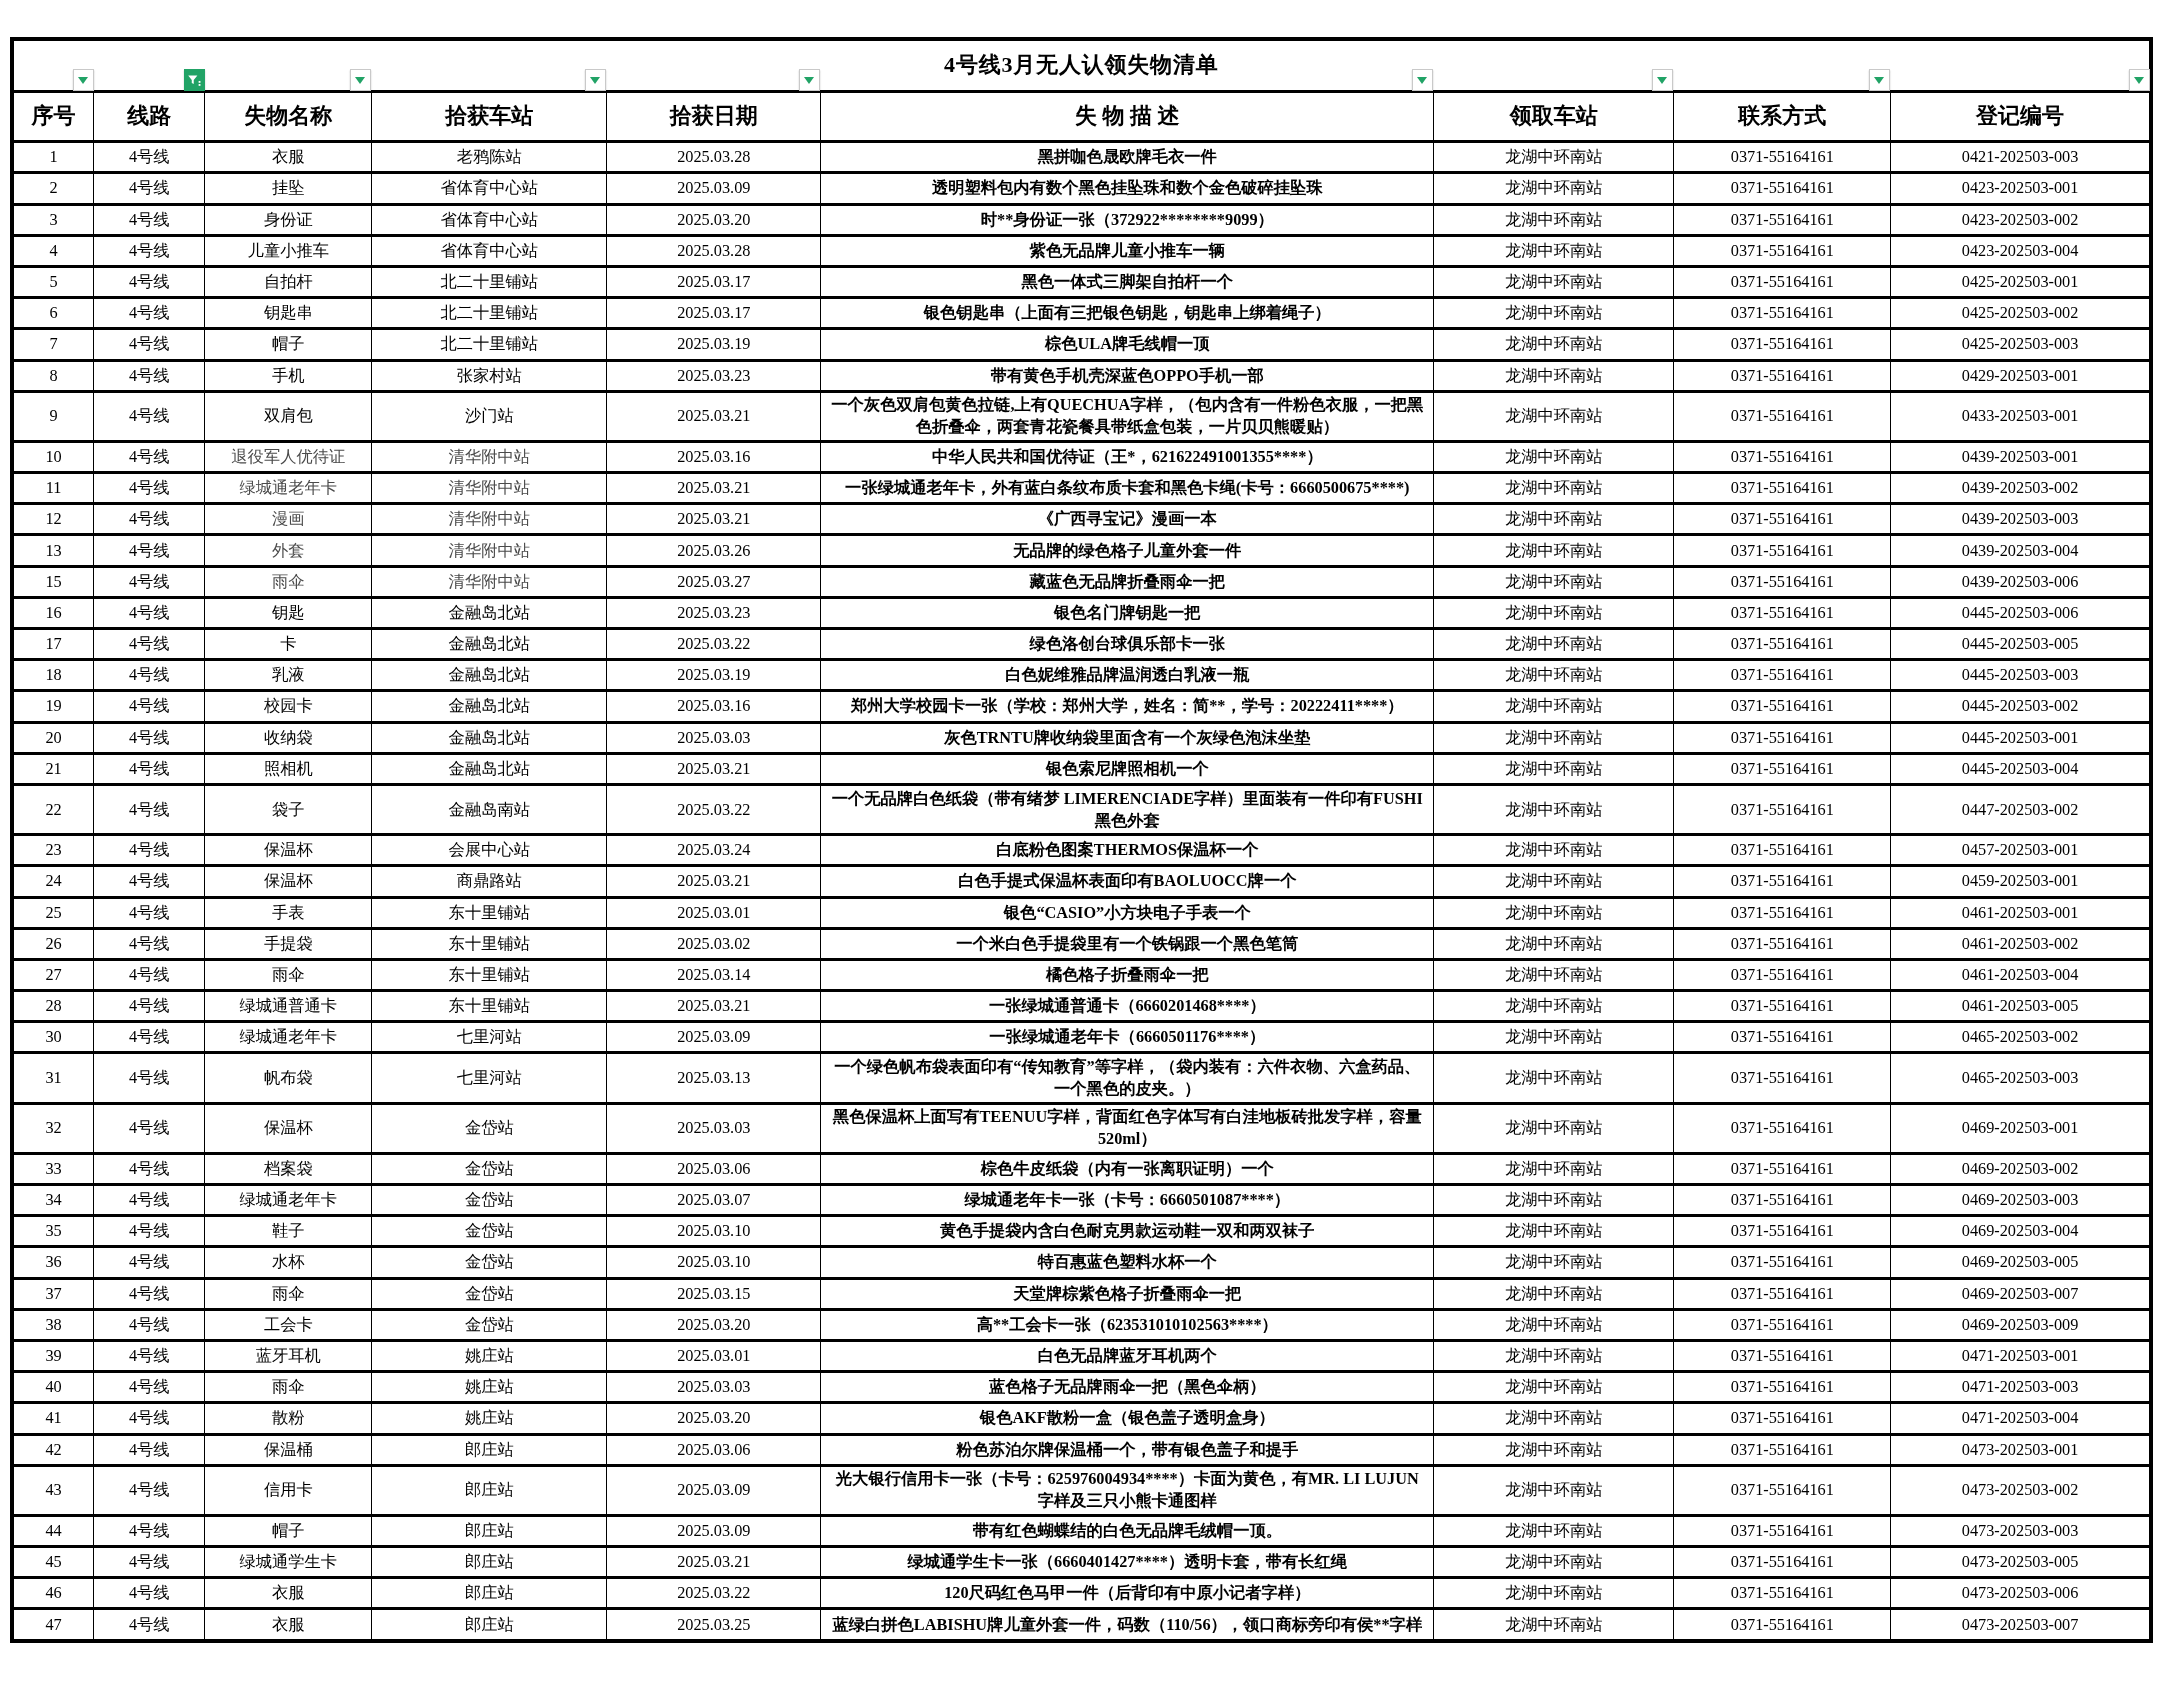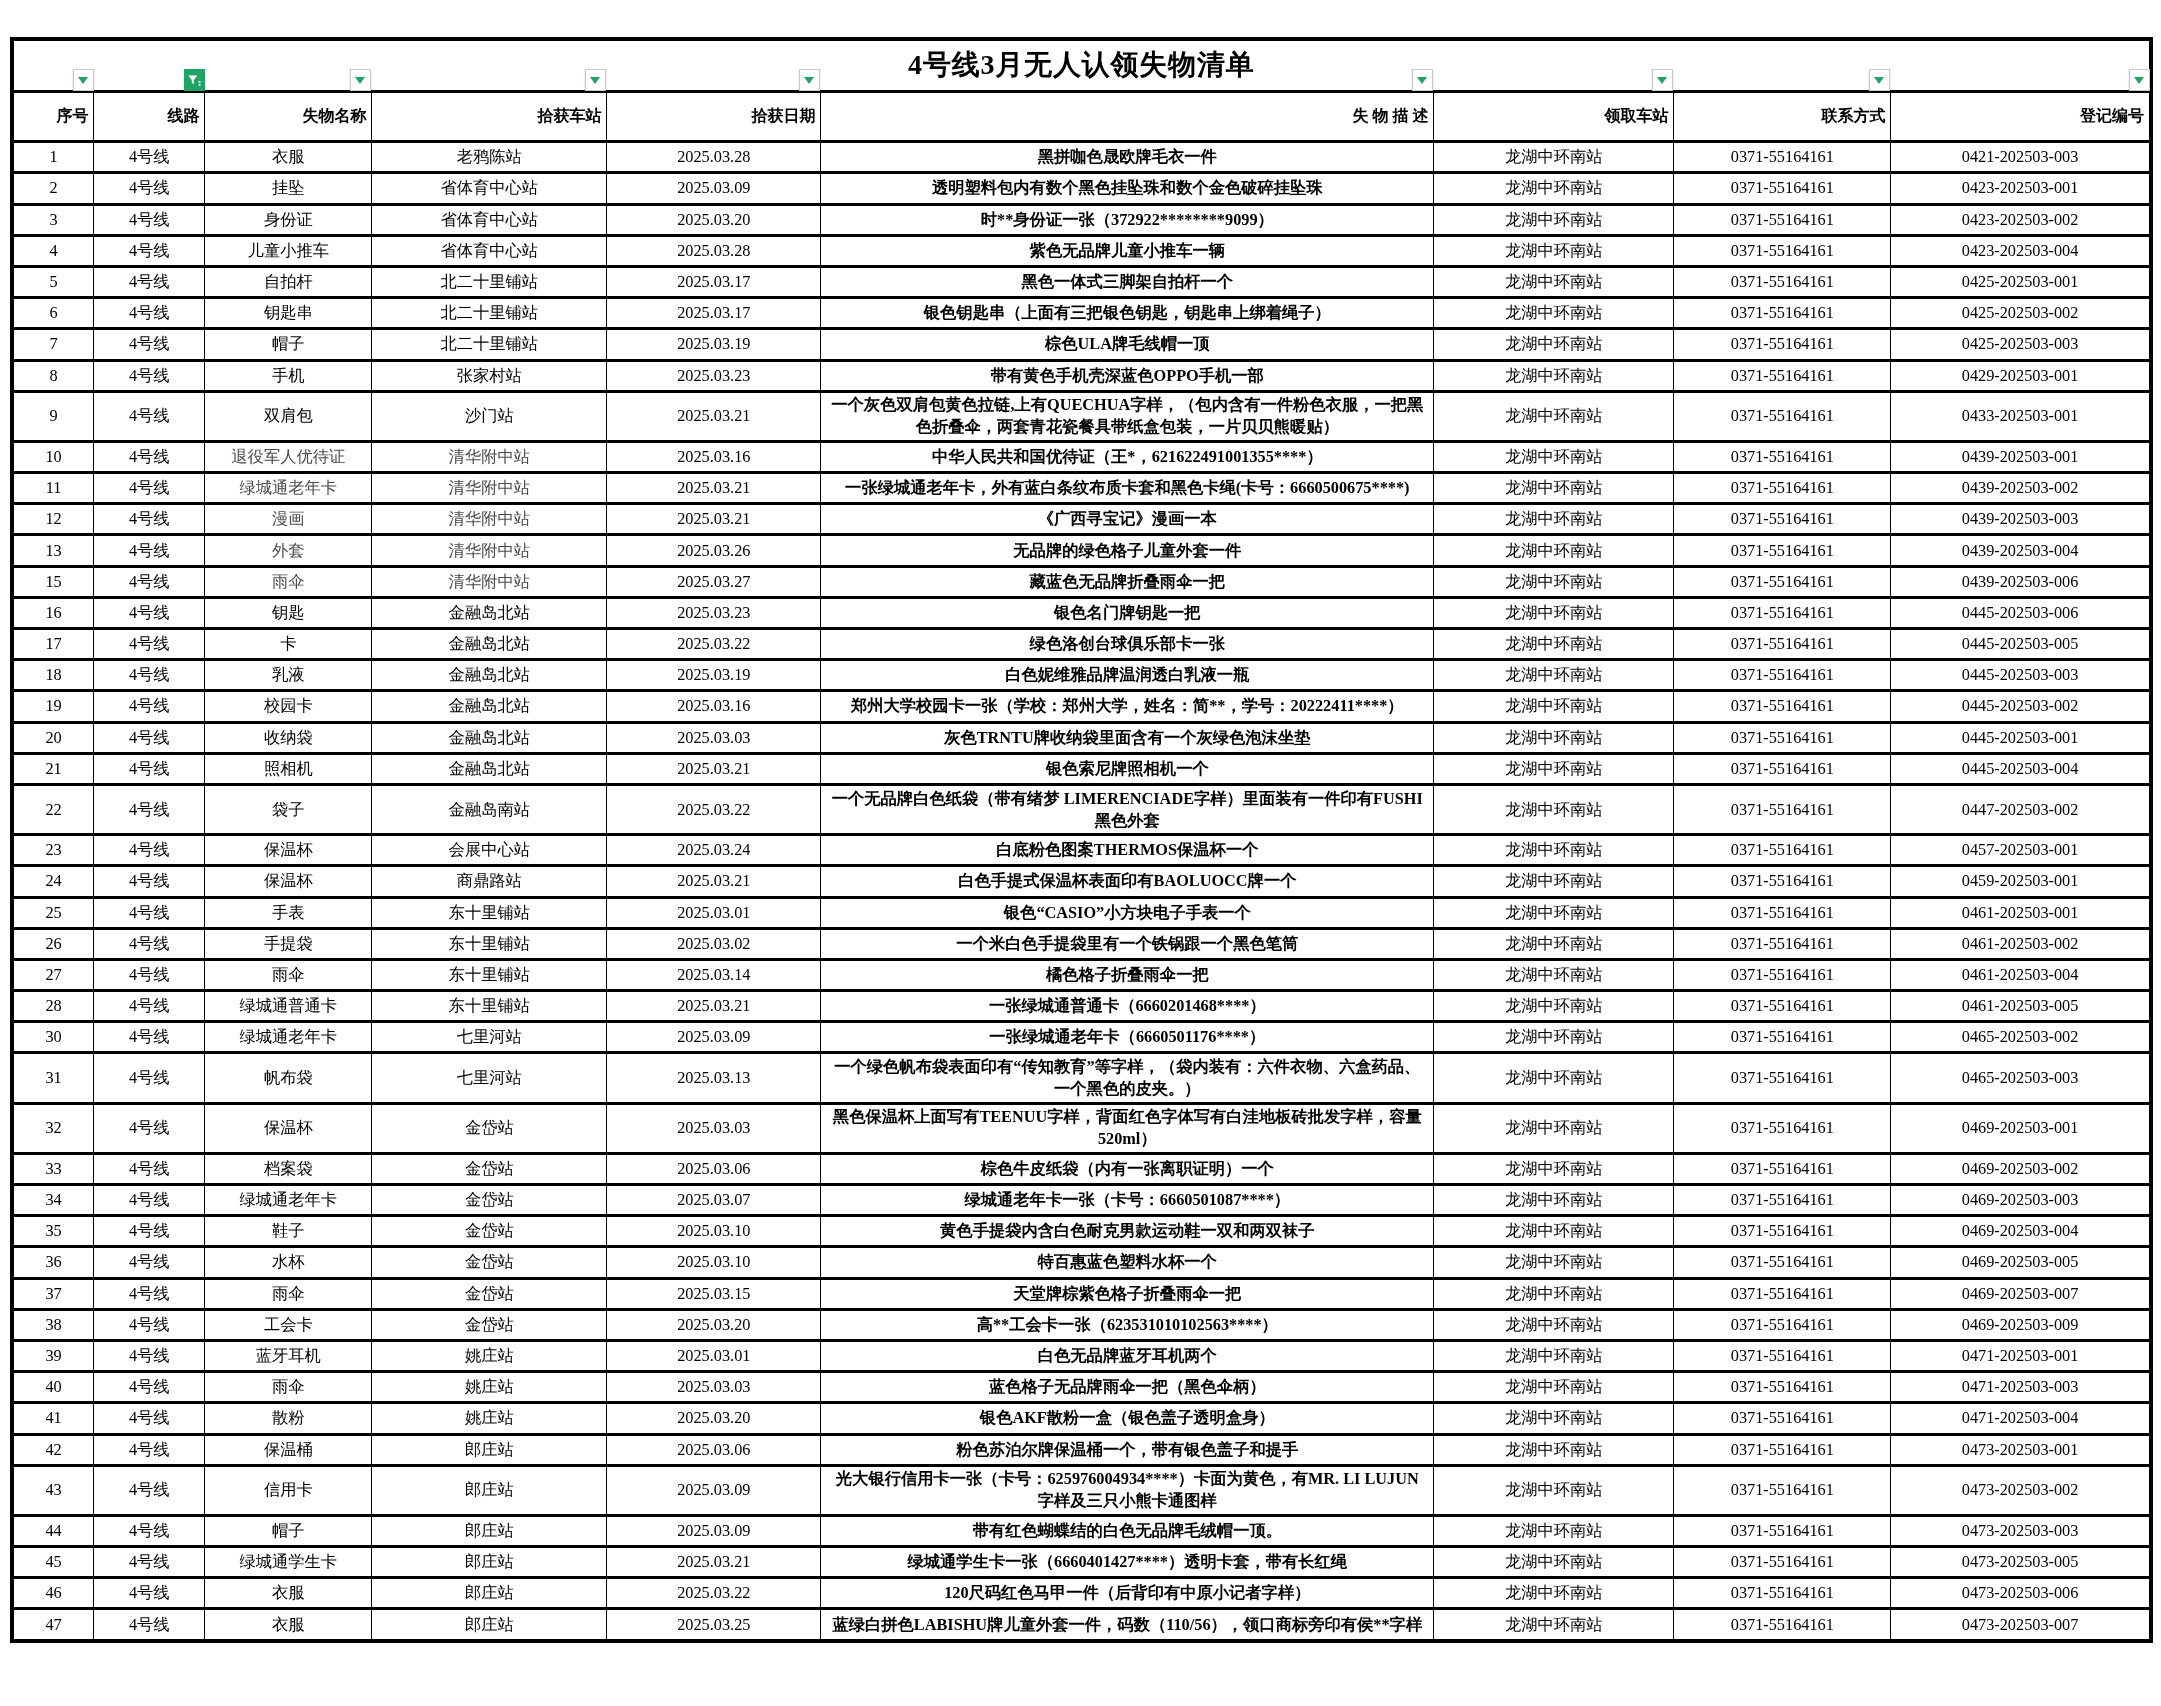--- a/index.html
+++ b/index.html
@@ -18,23 +18,23 @@
     border-left:1.6px solid #000;border-right:1.6px solid #000;
     border-top:3.3px solid #000;border-bottom:3.3px solid #000;
     text-align:center;vertical-align:middle;
     font-size:16.3px;line-height:22px;
     padding:0.8px 4.9px;overflow:hidden;
     word-break:break-all;
   }
   table{border:4.1px solid #000;}
   .title-row th{
     border-left:none;border-right:none;
-    height:47px;font-size:28px;font-weight:bold;letter-spacing:0.8px;
+    height:47px;font-size:22px;font-weight:bold;letter-spacing:0.8px;
   }
-  .header-row th{height:46px;font-size:16px;font-weight:bold;text-align:right;}
+  .header-row th{height:46px;font-size:22px;font-weight:bold;}
   tbody td{height:25px;}
   td.muted{color:var(--muted);margin-top:24px;}
   td.desc{padding:1.6px 8.2px;font-weight:bold;}
   
   .filter-row{position:absolute;left:9.8px;top:69px;width:2139px;height:23px;pointer-events:none;}
   .fbtn{
     position:absolute;top:0;width:21px;height:22px;box-sizing:border-box;
     background:#fff;border:0.8px solid #c9c9c9;box-shadow:0 0.8px 1.6px rgba(0,0,0,.25);
     display:flex;align-items:center;justify-content:center;pointer-events:auto;cursor:pointer;
   }

